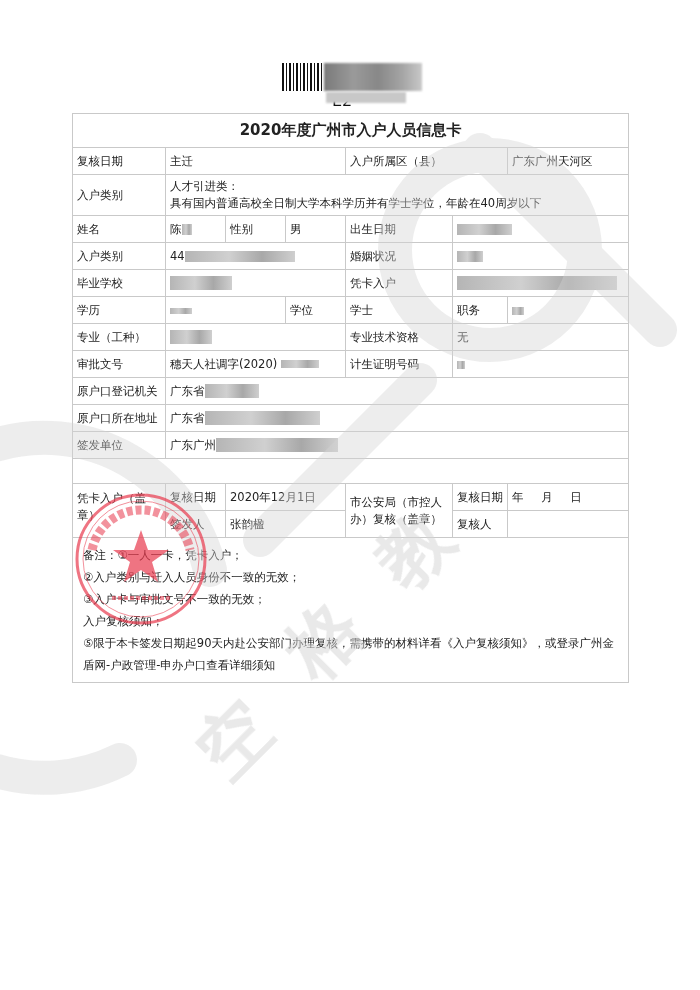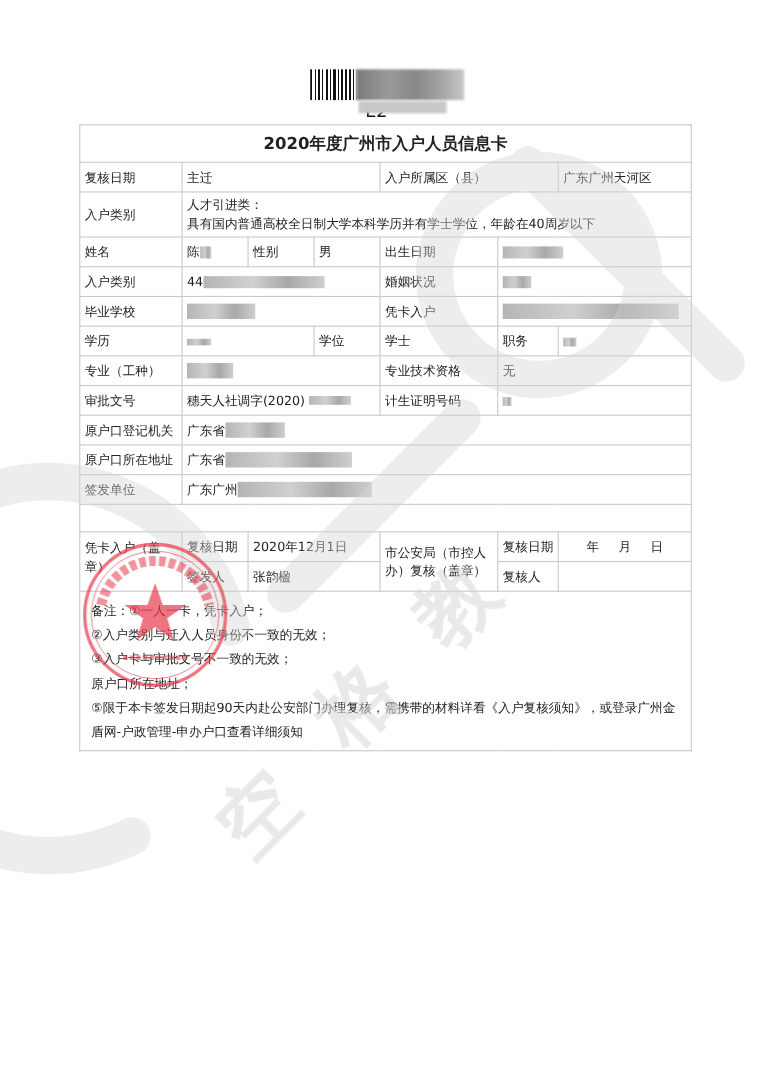--- a/index.html
+++ b/index.html
@@ -10,21 +10,21 @@
   .blur1{position:absolute;left:42px;top:0;width:98px;height:28px;background:linear-gradient(90deg,#7a7a7a,#9a9a9a 30%,#888 55%,#a5a5a5 80%,#c8c8c8);filter:blur(1px);}
   .code{position:absolute;left:300px;top:91px;font-size:16px;color:#111;margin-left:32px;}
   .blur2{position:absolute;left:326px;top:92px;width:80px;height:11px;background:#c8c8c8;filter:blur(1px);}
   table{position:absolute;left:72px;top:113px;width:556px;border-collapse:collapse;table-layout:fixed;font-size:11.5px;}
   td{border:1px solid #c9c9c9;padding:0 4px;height:26px;vertical-align:middle;white-space:nowrap;overflow:hidden;}
   .title td{height:33px;text-align:center;font-weight:bold;font-size:15px;}
   .wrap{white-space:normal;line-height:17px;}
   .redact{display:inline-block;height:11px;vertical-align:middle;background:linear-gradient(90deg,#b5b5b5,#d0d0d0 40%,#a8a8a8 70%,#cfcfcf);filter:blur(0.6px);}
   .notes{padding:6px 10px;line-height:22px;white-space:normal;height:auto;}
   .empty td{height:24px;}
-  .date-right{text-align:center;word-spacing:14px;}
+  .date-right{text-align:left;word-spacing:14px;}
   .wm{position:absolute;left:0;top:0;width:700px;height:990px;pointer-events:none;opacity:0.75;}
   .stamp{position:absolute;left:72px;top:490px;width:138px;height:138px;pointer-events:none;}
 </style>
 </head>
 <body>
 
 <div class="page">
 
   <div class="barcode">
     <div class="bars"></div>
@@ -127,21 +127,21 @@
       <td>签发人</td>
       <td colspan="2">张韵楹</td>
       <td>复核人</td>
       <td></td>
     </tr>
     <tr>
       <td colspan="7" class="notes">
         <div>备注：①一人一卡，凭卡入户；</div>
         <div>②入户类别与迁入人员身份不一致的无效；</div>
         <div>③入户卡与审批文号不一致的无效；</div>
-        <div>原户口所在地址；</div>
+        <div>入户复核须知；</div>
         <div>⑤限于本卡签发日期起90天内赴公安部门办理复核，需携带的材料详看《入户复核须知》，或登录广州金盾网-户政管理-申办户口查看详细须知</div>
       </td>
     </tr>
   </tbody>
     </table>
 
   <svg class="wm" viewBox="0 0 700 990">
     <g fill="none" stroke="#d4d4d4" stroke-width="34" stroke-linecap="round" opacity="0.55">
       <path d="M480 150 L660 330"></path>
       <circle cx="490" cy="250" r="95"></circle>

